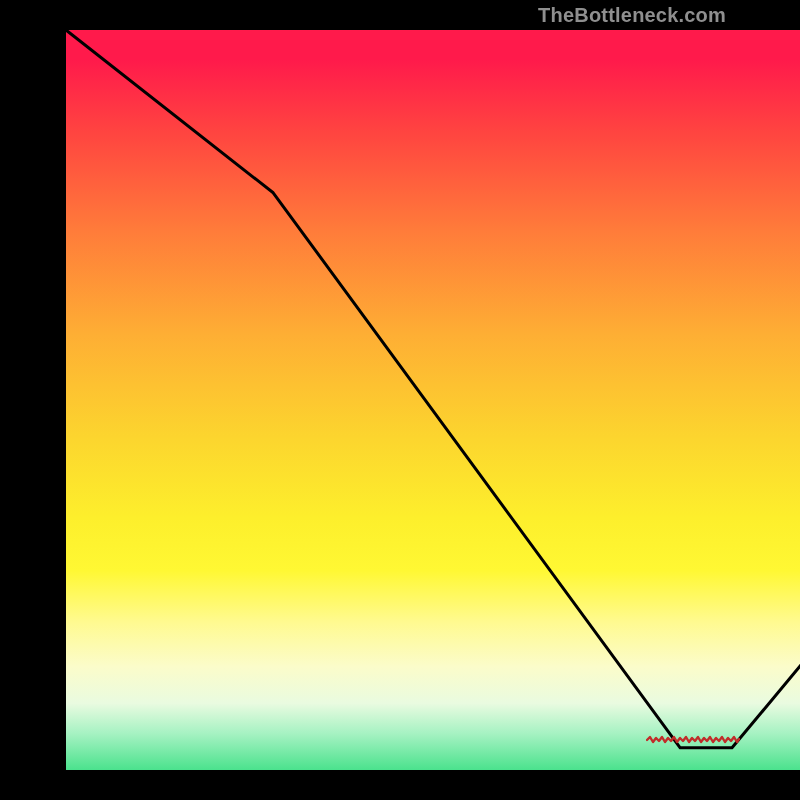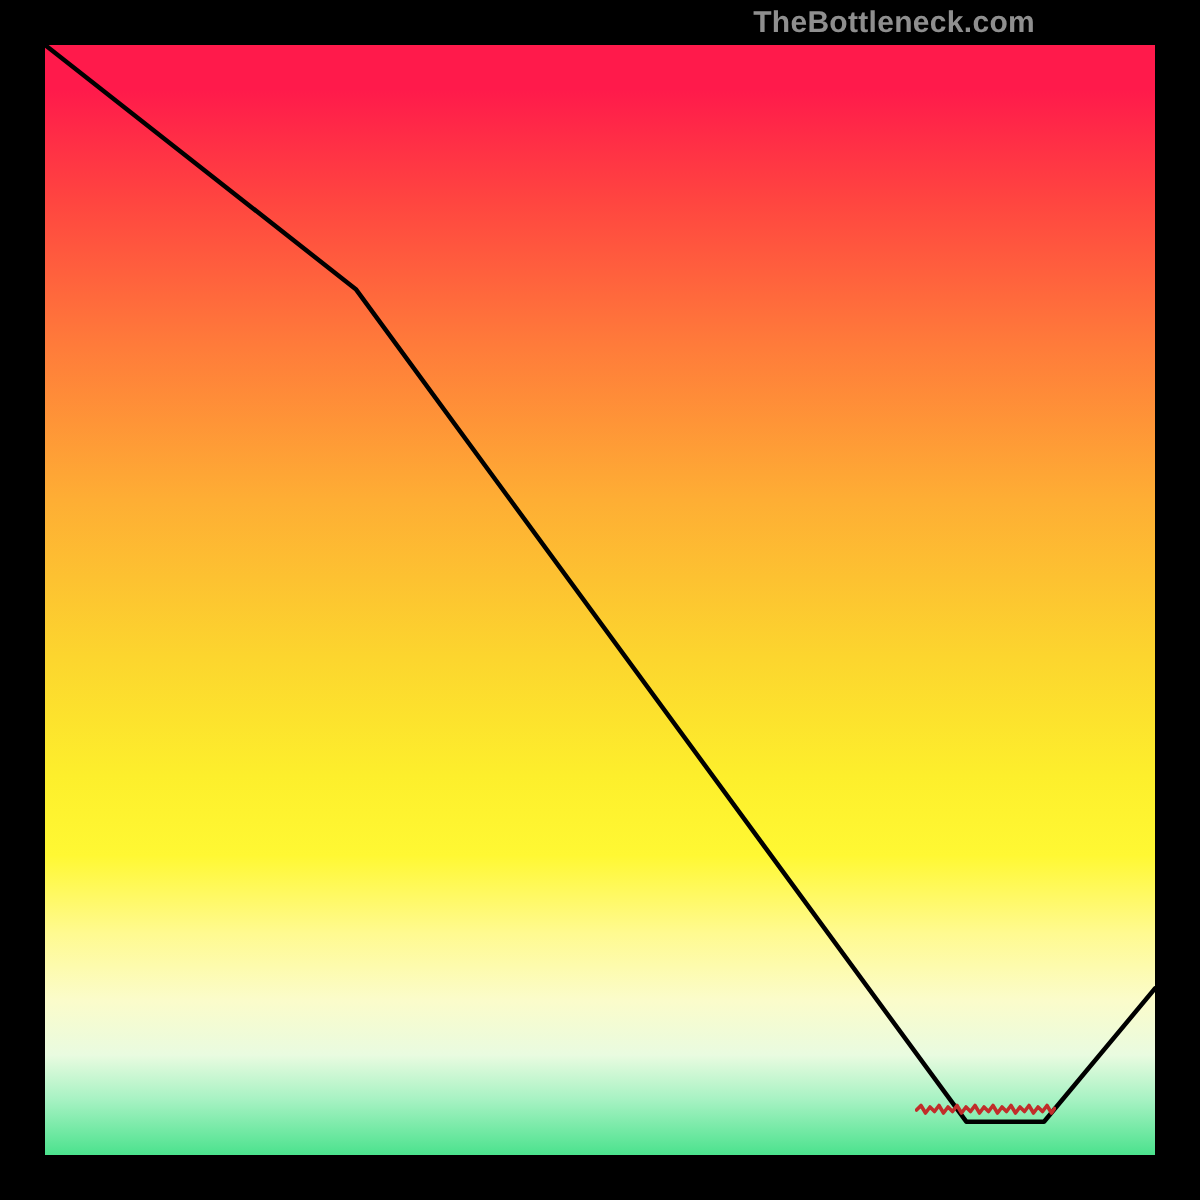--- a/index.html
+++ b/index.html
@@ -8,20 +8,21 @@
     width: 800px;
     height: 800px;
     background: #000;
     overflow: hidden;
     font-family: "Helvetica Neue", Helvetica, Arial, sans-serif;
   }
   .stage {
     position: relative;
     width: 704px;
     height: 800px;
+    margin-left: 36px;
   }
   .watermark {
     position: absolute;
     top: 4px;
     right: 14px;
     font-size: 20px;
     font-weight: 600;
     color: #8f8f8f;
     letter-spacing: 0.2px;
     user-select: none;

